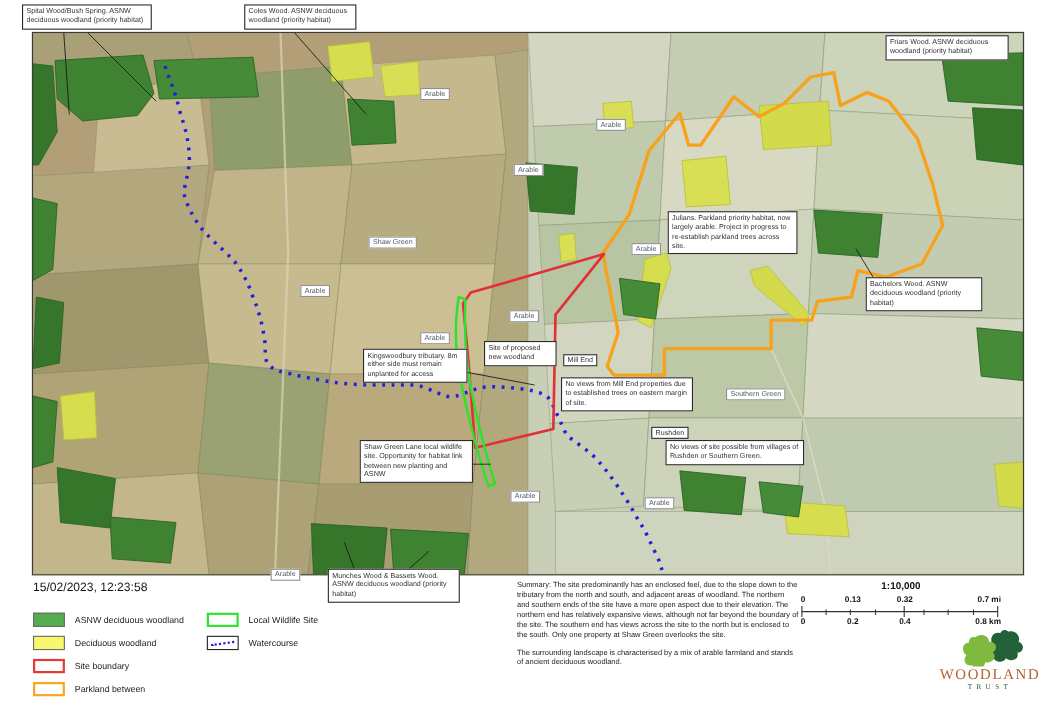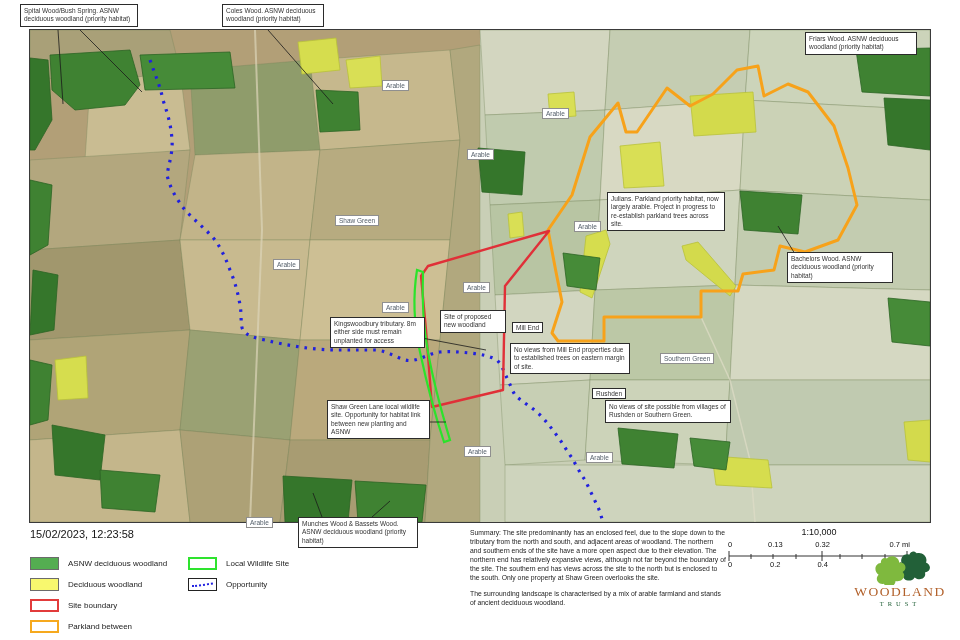--- a/index.html
+++ b/index.html
@@ -24,28 +24,28 @@
   .sw-asnw{background:#54ad51;border:1px solid #6b6b6b;}
   .sw-decid{background:#f8f86e;border:1px solid #6b6b6b;}
   .sw-site{border:2px solid #e23b3b;}
   .sw-park{border:2px solid #f6a91e;}
   .sw-lws{border:2px solid #2ee32e;}
   .sw-water{border:1.5px solid #222;}
   .sw-water .dots{position:absolute;left:3px;right:3px;top:5px;border-top:2px dotted #2222e0;transform:rotate(-8deg);}
   .summary{position:absolute;left:470px;top:528px;width:256px;font-size:6.8px;
            line-height:1.33;color:#1d1d1d;}
   .summary p{margin:0 0 7px 0;}
-  .scalebar{position:absolute;left:728px;top:527px;width:182px;height:52px;font-size:7.5px;color:#111;}
+  .scalebar{position:absolute;left:728px;top:527px;width:182px;height:52px;font-size:7.5px;color:#111;font-weight:bold;}
   .sb-ratio{position:absolute;left:0;top:0;width:100%;text-align:center;font-size:9px;}
   .sb-row{position:absolute;left:0;width:100%;height:9px;}
   .sb-mi{top:13px;} .sb-km{top:33px;}
   .sb-row span{position:absolute;top:0;}
   .sb-l0{left:0;} .sb-l1{left:26%;transform:translateX(-50%);} .sb-l2{left:52%;transform:translateX(-50%);} .sb-l3{right:0;}
   .sb-bar{position:absolute;left:0;top:24px;}
-  .logo{position:absolute;left:850px;top:551px;width:100px;height:62px;text-align:center;}
+  .logo{position:absolute;left:850px;top:572px;width:100px;height:62px;text-align:center;}
   .logo-leaves{display:block;margin:0 auto;}
   .logo-name{font-family:"Liberation Serif", serif;font-size:13.5px;color:#b2612b;
              letter-spacing:1.5px;line-height:1;}
   .logo-sub{font-family:"Liberation Serif", serif;font-size:6.5px;color:#226038;
             letter-spacing:4px;margin-top:2px;line-height:1;}
 </style>
 </head>
 <body>
 
 <div class="page">
@@ -203,21 +203,21 @@
       <span class="lg-label">Parkland between</span>
     </div>
     <div class="lg-item" style="left:158px;top:6px;">
       <span class="sw sw-lws"></span>
       <span class="lg-label">Local Wildlife Site</span>
     </div>
     <div class="lg-item" style="left:158px;top:27px;">
       <span class="sw sw-water">
           <span class="dots"></span>
         </span>
-      <span class="lg-label">Opportunity</span>
+      <span class="lg-label">Watercourse</span>
     </div>
   </div>
 
   <div class="summary">
     <p>Summary: The site predominantly has an enclosed feel, due to the slope down to the tributary from the north and south, and adjacent areas of woodland. The northern and southern ends of the site have a more open aspect due to their elevation. The northern end has relatively expansive views, although not far beyond the boundary of the site. The southern end has views across the site to the north but is enclosed to the south. Only one property at Shaw Green overlooks the site.</p>
     <p>The surrounding landscape is characterised by a mix of arable farmland and stands of ancient deciduous woodland.</p>
   </div>
 
   <div class="scalebar">
     <div class="sb-ratio">1:10,000</div>

